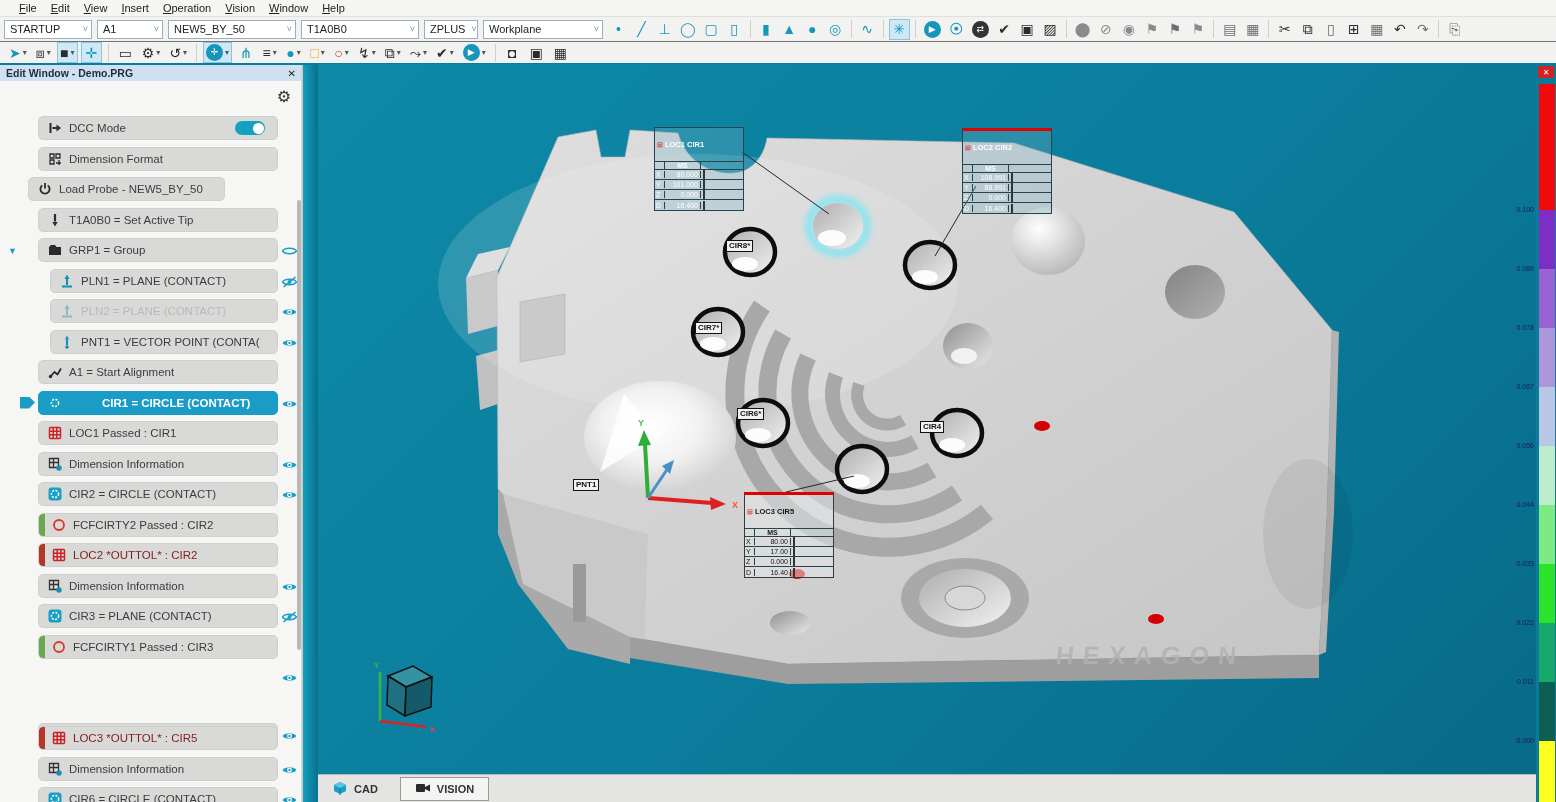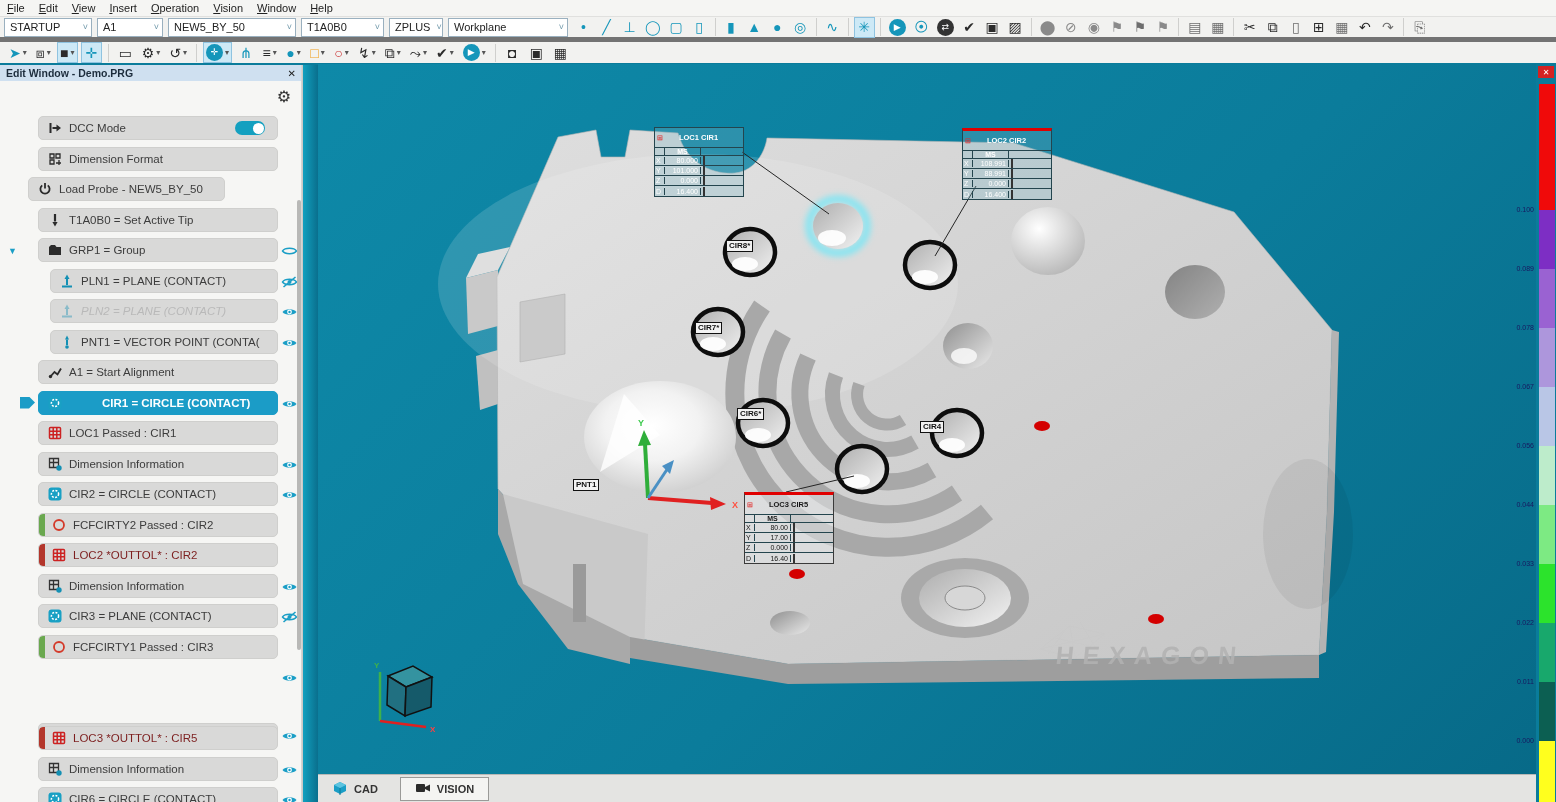--- a/index.html
+++ b/index.html
@@ -1,25 +1,25 @@
 <!DOCTYPE html>
 <html><head>
 <meta charset="utf-8">
 <style>
   * { margin:0; padding:0; box-sizing:border-box; }
   html,body { width:1556px; height:802px; overflow:hidden; }
   body { font-family:"Liberation Sans","DejaVu Sans",sans-serif; background:#f0f0ee; position:relative; }
 
   
-  #menubar { position:absolute; left:0; top:0; width:1556px; height:17px; background:#f5f5f3; border-bottom:1px solid #e0e0de; display:flex; align-items:center; padding-left:0; }
+  #menubar { position:absolute; left:0; top:0; width:1556px; height:17px; background:#f5f5f3; border-bottom:1px solid #e0e0de; display:flex; align-items:center; padding-left:12px; }
   .menu-item { font-size:11px; color:#222; padding:1px 7px; cursor:default; }
   .menu-item u { text-decoration:underline; }
 
   
-  #tb1 { position:absolute; left:0; top:17px; width:1556px; height:25px; background:#f2f2f0; border-bottom:5px solid #737373; display:flex; align-items:center; padding-left:4px; gap:2px; }
+  #tb1 { position:absolute; left:0; top:17px; width:1556px; height:25px; background:#f2f2f0; border-bottom:1px solid #737373; display:flex; align-items:center; padding-left:4px; gap:2px; }
   #tb2 { position:absolute; left:0; top:42px; width:1556px; height:23px; background:#f2f2f0; border-bottom:2px solid #0b7c9b; display:flex; align-items:center; padding-left:6px; gap:3px; }
   .dd { height:19px; background:#fff; border:1px solid #9ab0bf; display:flex; align-items:center; justify-content:space-between; font-size:11px; color:#222; padding:0 3px 0 5px; margin-right:3px; }
   .dd .caret { color:#6d96a8; font-size:9px; margin-left:6px; }
   .tbtn { height:21px; min-width:21px; display:flex; align-items:center; justify-content:center; font-size:14px; line-height:1; padding:0 2px; border:1px solid transparent; }
   .tbtn.hl { background:#cde9f6; border-color:#8fc3e0; }
   .tbtn .dd-caret { font-size:8px; color:#555; margin-left:2px; }
   .g-teal { color:#1596ba; } .g-dark { color:#2b2b2b; } .g-gray { color:#8a8a8a; } .g-gray2 { color:#6e6e6e; }
   .g-orange { color:#f0a020; } .g-red { color:#cc3333; }
   .g-teal-circle, .g-dark-circle { width:17px; height:17px; border-radius:50%; color:#fff; display:flex; align-items:center; justify-content:center; font-size:9px; }
   .g-teal-circle { background:#1596ba; } .g-dark-circle { background:#333; }
@@ -31,21 +31,21 @@
   #panel-title { font-size:10.5px; font-weight:bold; color:#1c2c3c; }
   #panel-close { font-size:10px; color:#222; cursor:pointer; font-weight:bold; }
   #panel-gear { position:absolute; top:22px; right:10px; font-size:16px; color:#333; cursor:pointer; }
   .prow { position:absolute; left:0; width:302px; height:24px; }
   .expander { position:absolute; left:8px; top:8px; font-size:9px; color:#1a9ec6; }
   .marker { position:absolute; left:20px; top:6px; width:15px; height:12px; background:#1b9cc7; clip-path:polygon(0 0,60% 0,100% 50%,60% 100%,0 100%); }
   .pitem { position:absolute; top:0; height:24px; background:#d9d9d8; border:1px solid #cfcfcd; border-radius:5px; display:flex; align-items:center; padding:0 8px; gap:7px; overflow:hidden; }
   .pitem .lbl { font-size:11.5px; color:#3c3c3c; white-space:nowrap; }
   .pitem.sel { background:#1b9cc7; border-color:#1b9cc7;gap:40px; }
   .pitem.sel .lbl { color:#fff; font-weight:bold; }
-  .pitem.dis .lbl { color:#b9b9b9;font-style:italic; }
+  .pitem.dis .lbl { color:#b9b9b9; }
   .pitem.dis .picon { opacity:.4; }
   .pitem.outtol .lbl { color:#7d1f1f; }
   .pitem .sidebar-bar { position:absolute; left:0; top:0; width:6px; height:22px; border-radius:4px 0 0 4px; }
   .bar-green { background:#6aa84f; } .bar-red { background:#b3362b; }
   .picon { width:15px; height:15px; flex:none; display:flex; align-items:center; justify-content:center; }
   .picon svg { width:14px; height:14px; }
   .eye { position:absolute; left:281px; top:5px; width:17px; height:13px; cursor:pointer; }
   .toggle { position:absolute; right:12px; width:30px; height:14px; border-radius:7px; background:#14a0c0; }
   .toggle::after { content:""; position:absolute; right:1.5px; top:1.5px; width:11px; height:11px; border-radius:50%; background:#fff; }
   #panel-scroll { position:absolute; left:297px; top:135px; width:4px; height:450px; background:#b8b8b6; border-radius:2px; }
@@ -53,21 +53,21 @@
   #splitter { position:absolute; left:302px; top:65px; width:16px; height:737px; background:linear-gradient(90deg,#11a0bf,#0a6f8d); border-left:1px solid #c9c9c7; }
 
   #viewport { position:absolute; left:318px; top:64px; width:1218px; height:710px; background:linear-gradient(135deg,#0e89a8 0%,#0b7c9b 55%,#076a88 100%); overflow:hidden; }
   #vp-svg { position:absolute; left:0; top:0; }
 
   
   .ftag { position:absolute; background:#f2f2f2; border:1px solid #111; color:#111; font-size:8px; font-weight:bold; padding:0 2px; line-height:10px; white-space:nowrap; }
   .dimtable { position:absolute; width:90px; border:1px solid #24454e; background:rgba(120,180,195,.30); color:#fff; font-size:7px; }
   .dimtable.light { background:rgba(228,230,231,.55); color:#161616; border-color:#3a3a3a; }
   .dimtable.alarm { border-top:3px solid #e00000; }
-  .dt-head { display:flex; align-items:center; gap:16px; border-bottom:1px solid #24454e; padding:5px 2px; font-weight:bold; font-size:7.5px; }
+  .dt-head { display:flex; align-items:center; gap:2px; border-bottom:1px solid #24454e; padding:12px 2px; font-weight:bold; font-size:7.5px; }
   .dt-head .dt-ico { color:#e03030; font-size:7px; font-weight:bold; }
   .dt-sub { display:flex; border-bottom:1px solid #24454e; }
   .dt-sub span { display:block; }
   .dt-sub .c1 { width:10px; border-right:1px solid #24454e; }
   .dt-sub .c2 { width:36px; text-align:center; border-right:1px solid #24454e; font-weight:bold; }
   .dt-row { display:flex; align-items:center; border-bottom:1px solid #24454e; height:10px; }
   .dt-row:last-child { border-bottom:none; }
   .dt-row .a { width:10px; border-right:1px solid #24454e; padding-left:1px; }
   .dt-row .v { width:36px; text-align:right; padding-right:2px; border-right:1px solid #24454e; }
   .dt-row .b { flex:1; padding:0 2px; }
@@ -106,21 +106,21 @@
       <span class="caret">˅</span>
     </div>
     <div class="dd" style="width: 66px;">
       <span>A1</span>
       <span class="caret">˅</span>
     </div>
     <div class="dd" style="width: 128px;">
       <span>NEW5_BY_50</span>
       <span class="caret">˅</span>
     </div>
-    <div class="dd" style="width: 83px;">
+    <div class="dd" style="width: 118px;">
       <span>T1A0B0</span>
       <span class="caret">˅</span>
     </div>
     <div class="dd" style="width: 54px;">
       <span>ZPLUS</span>
       <span class="caret">˅</span>
     </div>
     <div class="dd" style="width: 120px;">
       <span>Workplane</span>
       <span class="caret">˅</span>

